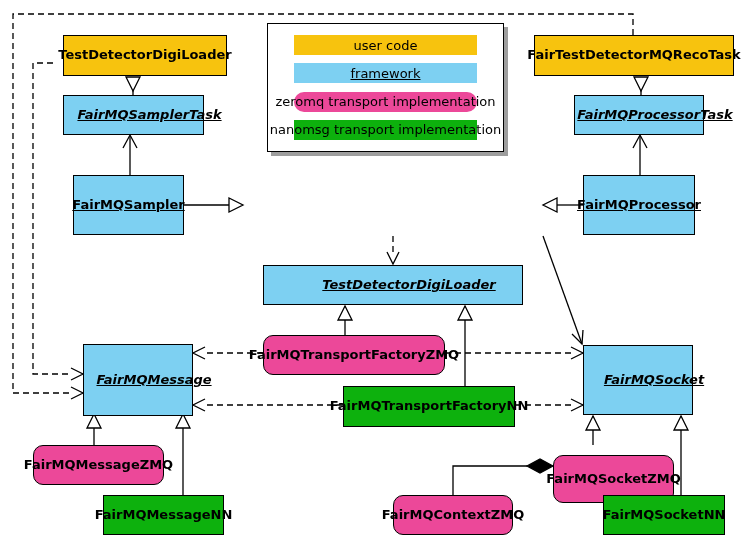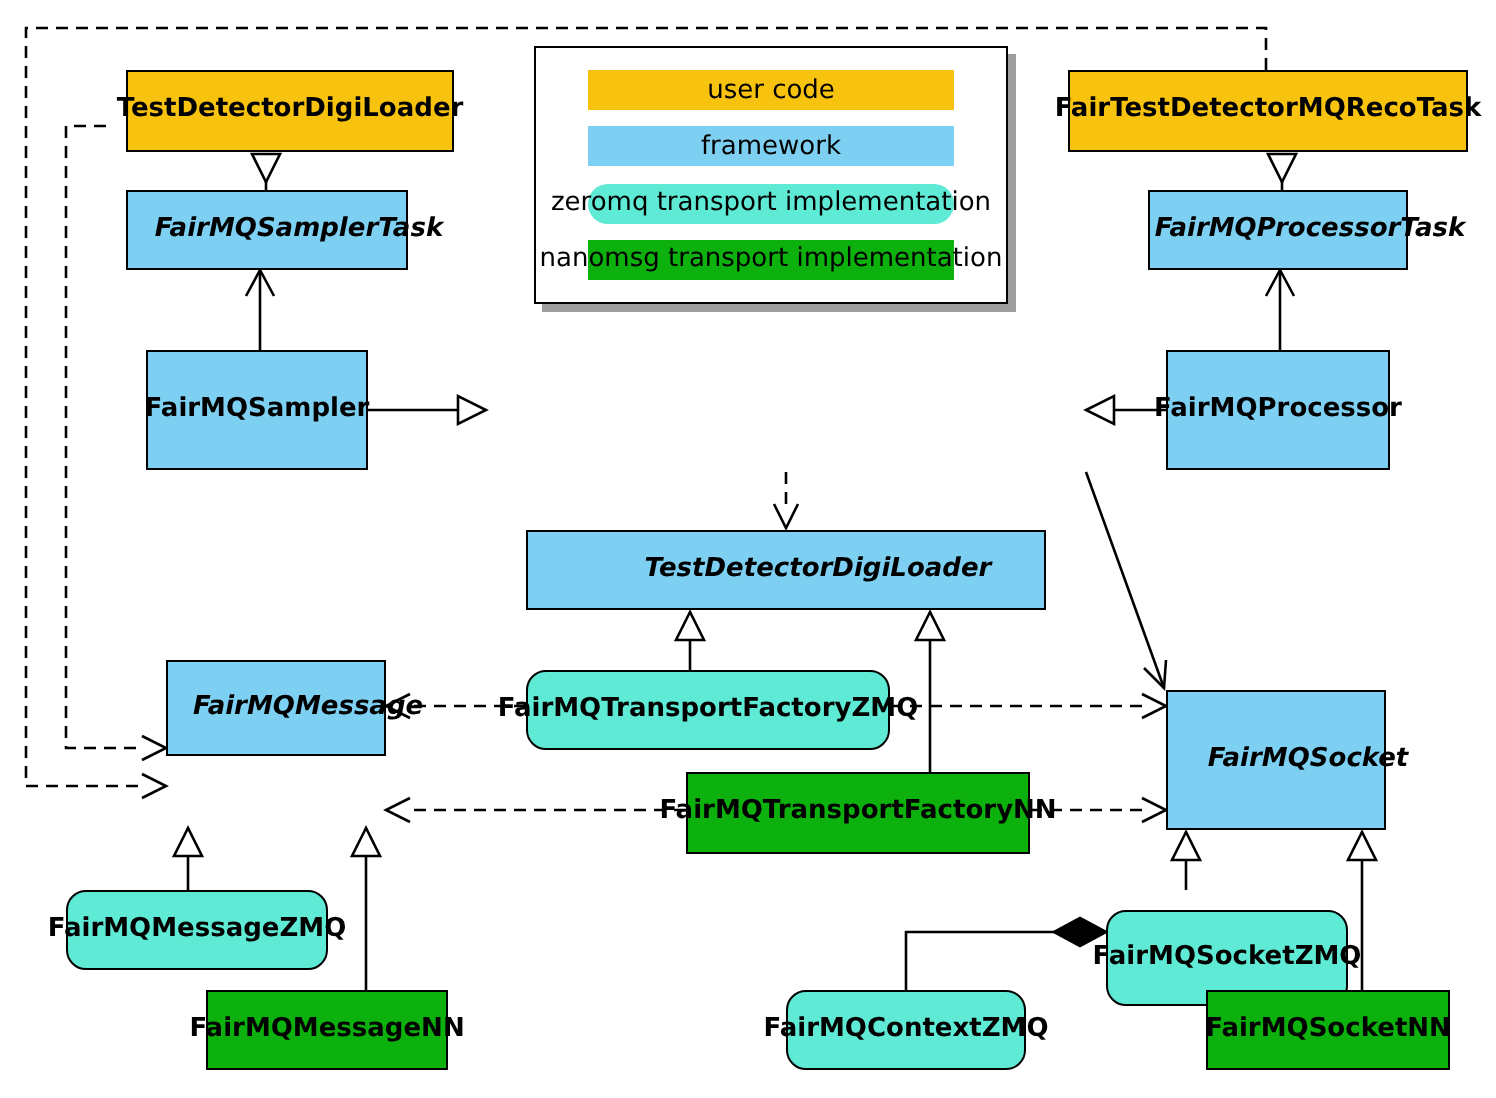--- a/index.html
+++ b/index.html
@@ -7,22 +7,22 @@
     position:relative;width:748px;height:549px;background:#ffffff;
     font-family:"DejaVu Sans","Liberation Sans",sans-serif;overflow:hidden;
   }
   .node{
     position:absolute;display:flex;align-items:center;justify-content:center;
     border:1.4px solid #000;box-sizing:border-box;
     font-size:13px;font-weight:bold;color:#000;text-align:center;line-height:1.1;
   }
   .node.abstract{font-style:italic;padding-left:32px;}
   .gold{background:#f7c30e;}
-  .blue{background:#7dd0f2;}
-  .red{background:#5eead4;border-radius:10px;}
+  .blue{background:#7dd0f2;text-decoration:underline;}
+  .red{background:#ec4899;border-radius:10px;}
   .green{background:#0db10d;}
   .legend{
     position:absolute;left:267px;top:23px;width:237px;height:129px;
     background:#fff;border:1.6px solid #000;box-sizing:border-box;
     box-shadow:4px 4px 0 0 #9e9e9e;
     display:flex;flex-direction:column;justify-content:space-between;
     padding:11px 26px;
   }
   .legend-bar{
     height:20px;display:flex;align-items:center;justify-content:center;
@@ -160,21 +160,21 @@
 
 
   <div class="node blue" style="left:583px;top:175px;width:112px;height:60px">FairMQProcessor</div>
 
   <div class="node blue abstract" style="left:263px;top:265px;width:260px;height:40px">TestDetectorDigiLoader</div>
 
   <div class="node red" style="left:263px;top:335px;width:182px;height:40px">FairMQTransportFactoryZMQ</div>
 
   <div class="node green" style="left:343px;top:386px;width:172px;height:41px">FairMQTransportFactoryNN</div>
 
-  <div class="node blue abstract" style="left:83px;top:330px;width:110px;height:48px">FairMQMessage</div>
+  <div class="node blue abstract" style="left:83px;top:344px;width:110px;height:72px">FairMQMessage</div>
 
   <div class="node blue abstract" style="left:583px;top:345px;width:110px;height:70px">FairMQSocket</div>
 
   <div class="node red" style="left:33px;top:445px;width:131px;height:40px">FairMQMessageZMQ</div>
 
   <div class="node green" style="left:103px;top:495px;width:121px;height:40px">FairMQMessageNN</div>
 
   <div class="node red" style="left:393px;top:495px;width:120px;height:40px">FairMQContextZMQ</div>
 
   <div class="node red" style="left:553px;top:455px;width:121px;height:48px">FairMQSocketZMQ</div>

